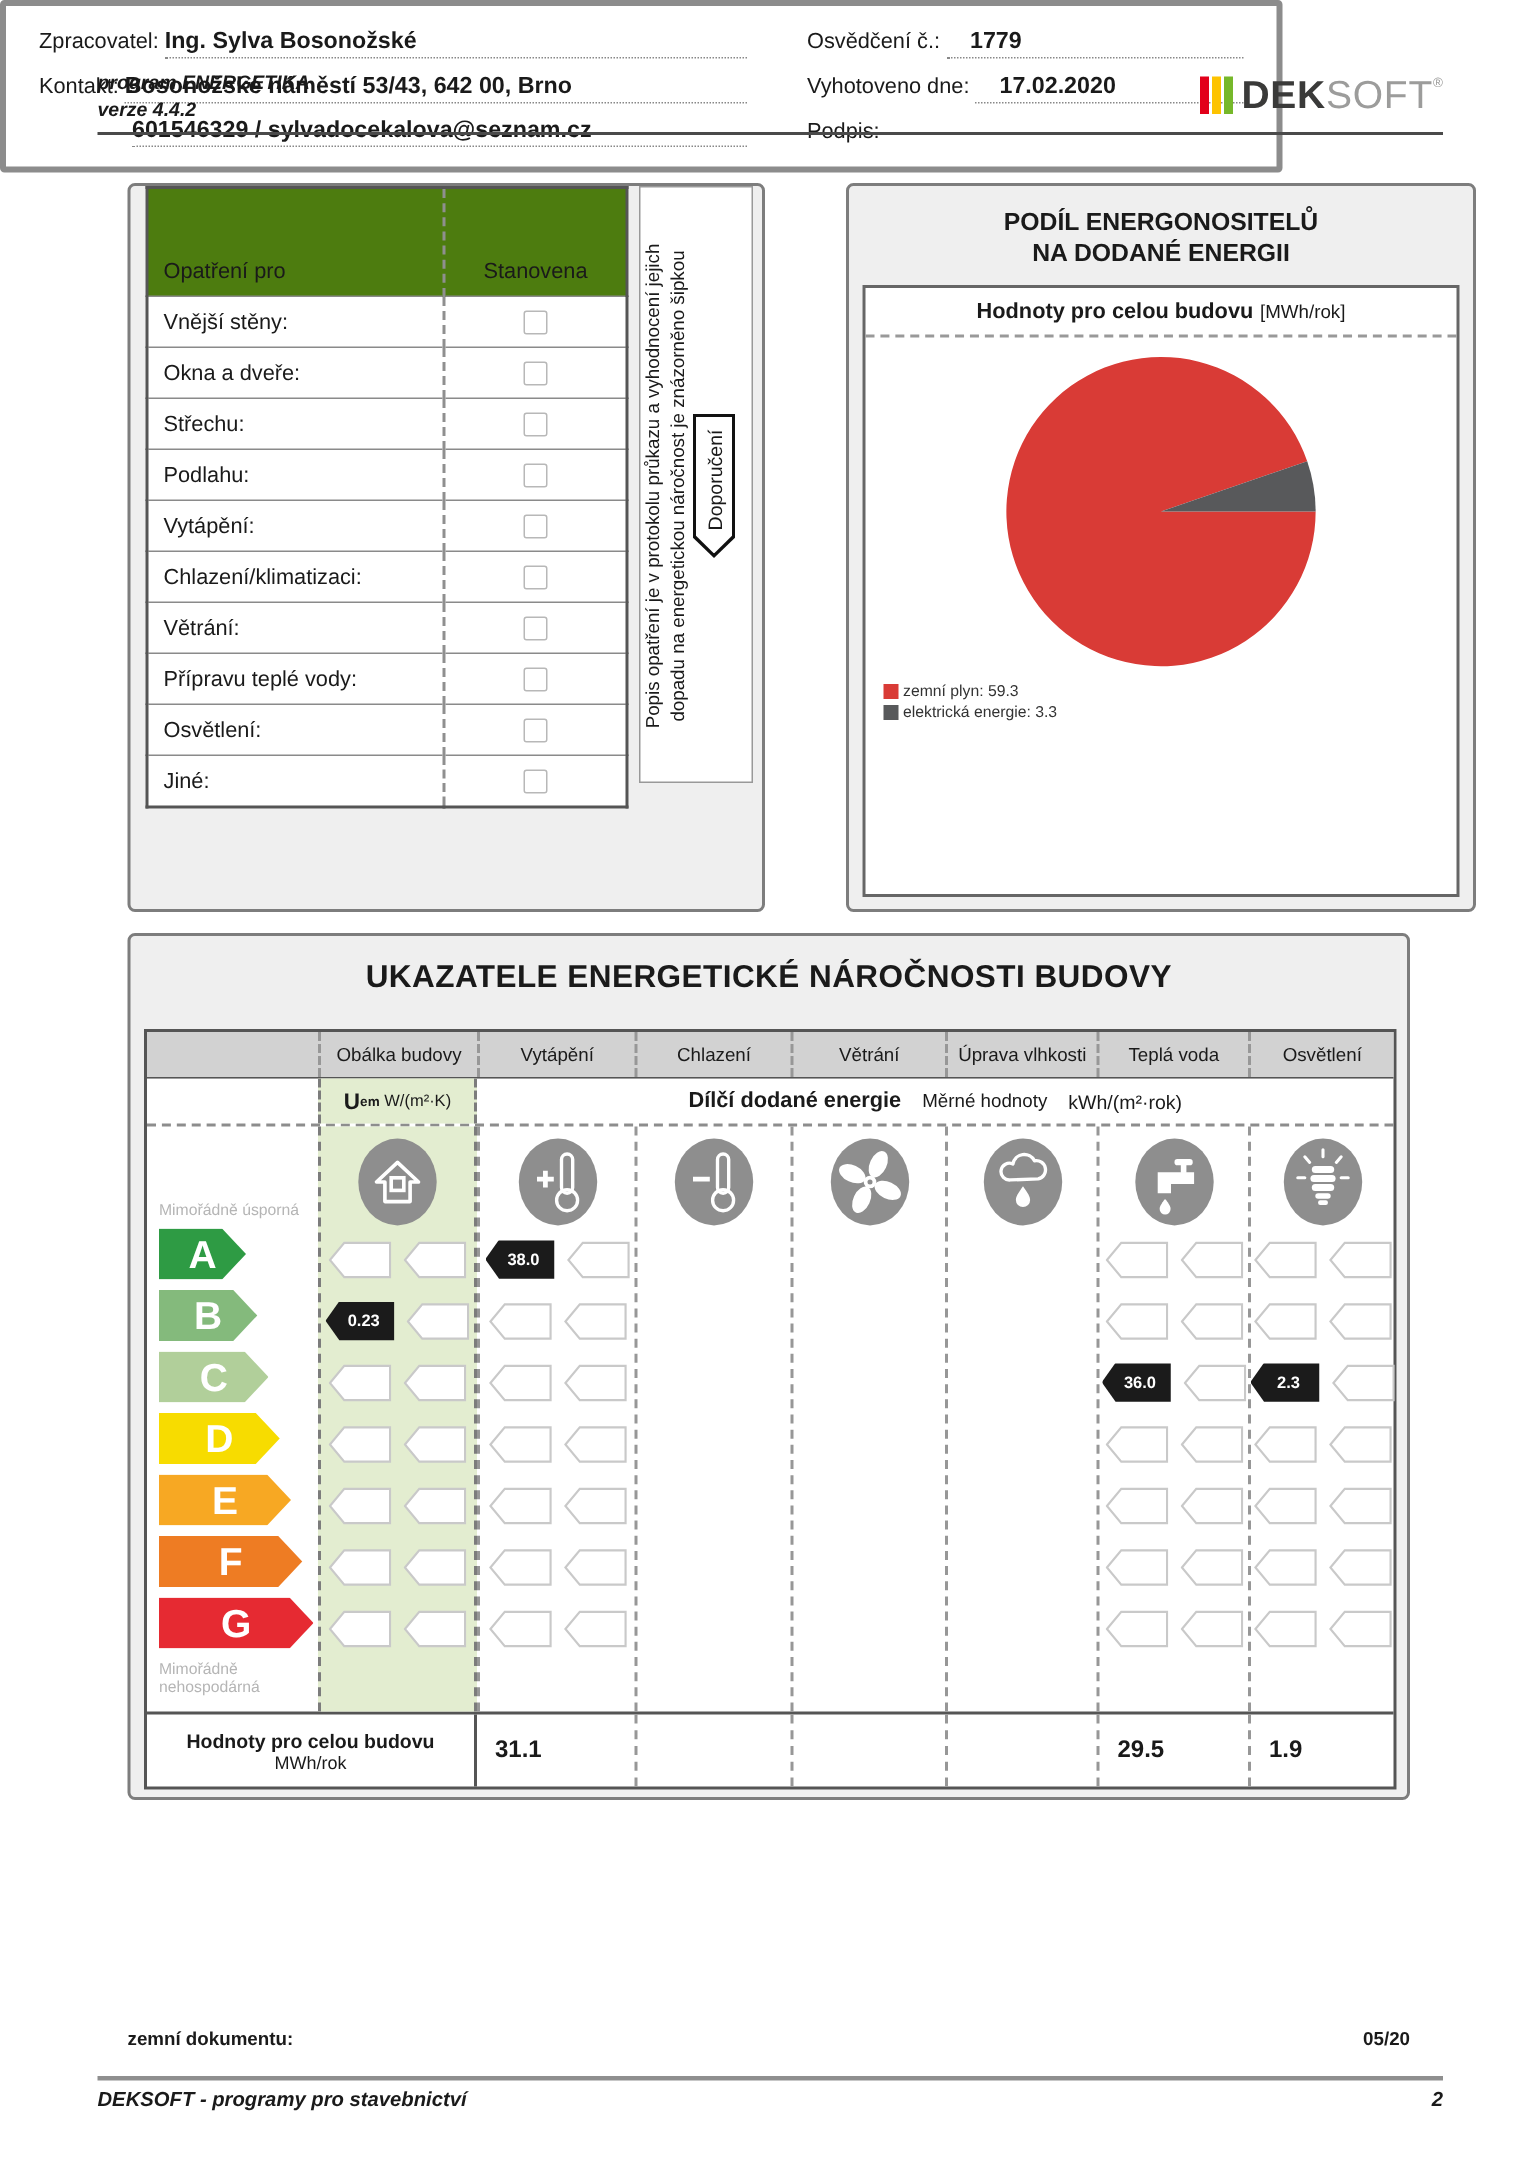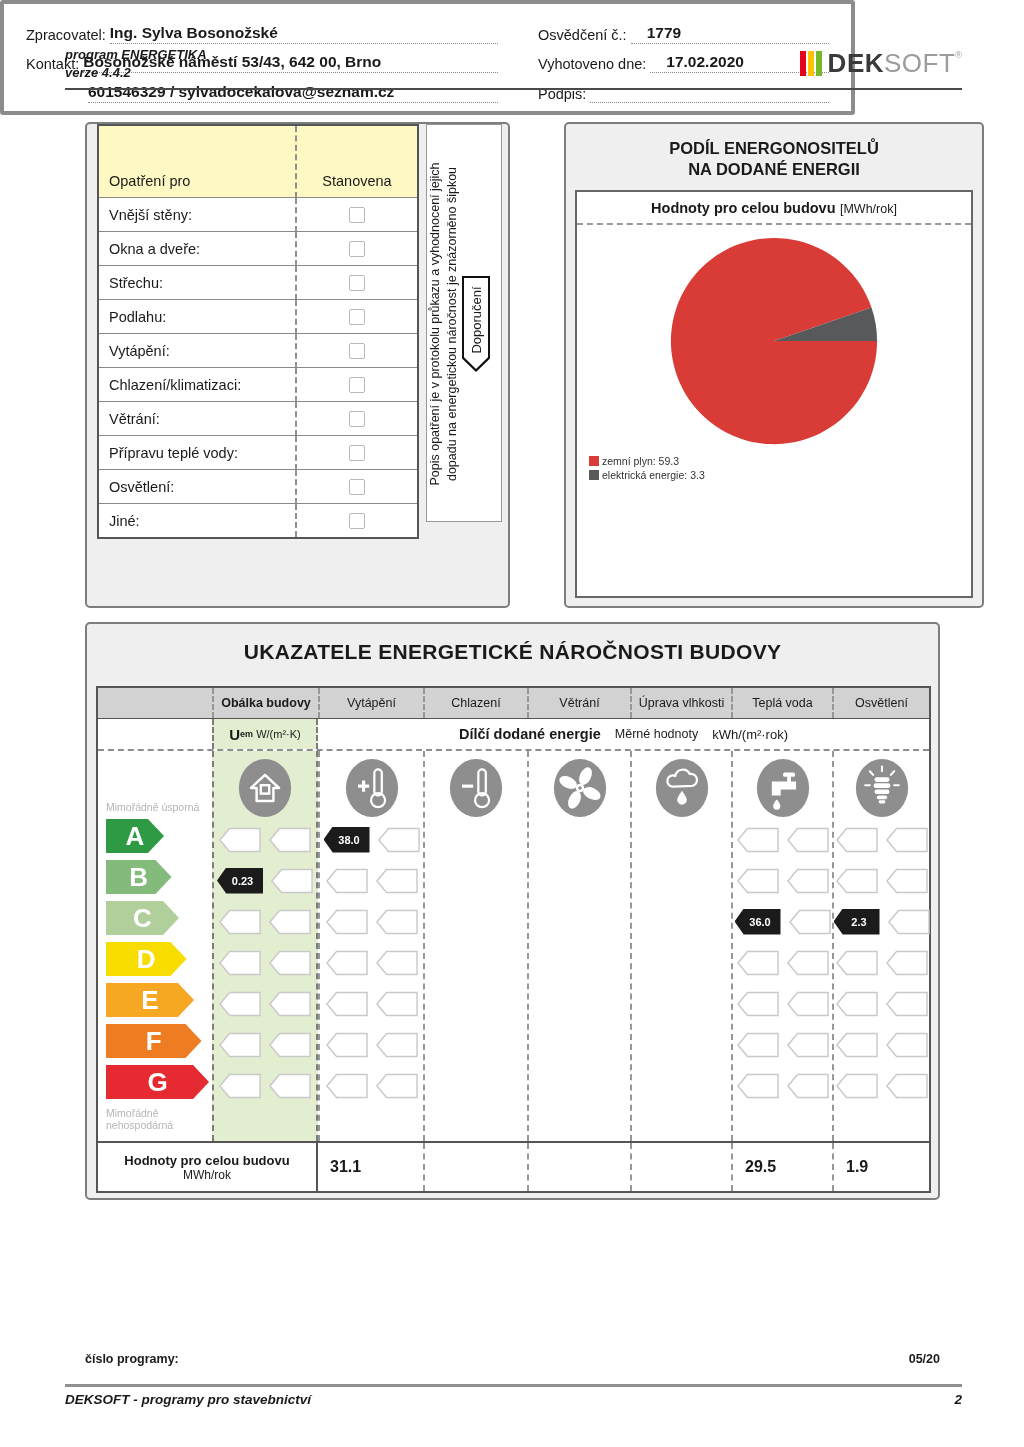--- a/index.html
+++ b/index.html
@@ -19,21 +19,21 @@
 
   
   .gbox{position:absolute;background:#efefef;border:2px solid #7d7d7d;border-radius:5px;box-sizing:border-box;}
 
   
   #box-measures{left:85px;top:122px;width:425px;height:486px;}
   #box-measures h2{margin:20px 0 12px;text-align:center;font-size:21px;letter-spacing:.5px;}
   .measures-body{display:flex;padding:0 6px 0 10px;}
   table.measures{width:322px;border-collapse:collapse;background:#fff;border:2px solid #555;}
   table.measures td{font-size:14.5px;}
-  table.measures tr.mh td{background:#fef9c3;height:62px;vertical-align:bottom;padding-bottom:8px;}
+  table.measures tr.mh td{background:#4d7c0f;height:62px;vertical-align:bottom;padding-bottom:8px;}
   table.measures td.lab{padding-left:10px;text-align:left;}
   table.measures td.chk{text-align:center;border-left:2px dashed #8f8f8f;width:118px;}
   table.measures tr.mr td{height:31px;border-top:1px solid #8a8a8a;}
   .checkbox{display:inline-block;width:14px;height:14px;background:#fff;border:1px solid #b8b8b8;border-radius:2px;vertical-align:middle;}
   .side-panel{position:relative;width:76px;height:398px;margin-left:7px;background:#fff;border:1px solid #999;box-sizing:border-box;}
   .side-note{position:absolute;width:398px;height:36px;left:-181px;top:181px;
              transform:rotate(-90deg);text-align:center;font-size:12.5px;line-height:1.35;}
   .side-note span{display:block;}
   .dop-wrap{position:absolute;left:1px;top:185px;width:96px;height:28px;transform:rotate(-90deg);}
   .dop-outer{position:absolute;inset:0;background:#111;
@@ -99,21 +99,21 @@
   .t-cell{box-sizing:border-box;display:flex;align-items:center;font-size:16px;font-weight:bold;
           padding-left:12px;border-left:2px dashed #979797;}
   .t-cell:nth-child(2){border-left:none;}
 
   
   #box-contact{left:85px;top:1215px;width:855px;height:115px;background:#fff;border:4px solid #8c8c8c;
                border-radius:3px;box-sizing:border-box;display:flex;padding:10px 22px 8px;}
   .c-col{display:flex;flex-direction:column;justify-content:space-between;}
   .c-left{width:472px;margin-right:40px;}
   .c-right{flex:1;}
-  .c-row{display:flex;align-items:flex-end;height:30px;}
+  .c-row{display:flex;align-items:center;height:30px;}
   .c-lab{font-size:14.5px;white-space:nowrap;padding-right:4px;padding-bottom:1px;}
   .c-val{flex:1;border-bottom:1px dotted #888;font-size:15.5px;font-weight:bold;padding-bottom:1px;}
   .c-right .c-val{padding-left:16px;}
 
   
   #doc-row{position:absolute;left:85px;right:84px;top:1352px;display:flex;justify-content:space-between;
            font-size:12.5px;font-weight:bold;}
   #brand-row{position:absolute;left:65px;right:62px;top:1384px;border-top:3px solid #8f8f8f;padding-top:5px;
              display:flex;justify-content:space-between;font-size:13.5px;font-weight:bold;font-style:italic;}
 </style>
@@ -228,21 +228,21 @@
         </div>
       </div>
     </div>
   </section>
 
   <section class="gbox" id="box-indicators">
     <h2>UKAZATELE ENERGETICKÉ NÁROČNOSTI BUDOVY</h2>
     <div class="ind-table">
       <div class="ind-head">
         <div class="hc" style="width:114px;"></div>
-        <div class="hc" style="width:106px;font-weight:bold;">Obálka budovy</div>
+        <div class="hc" style="width:106px;">Obálka budovy</div>
         <div class="hc" style="width:105px;">Vytápění</div>
         <div class="hc" style="width:104px;">Chlazení</div>
         <div class="hc" style="width:103px;">Větrání</div>
         <div class="hc" style="width:101px;">Úprava vlhkosti</div>
         <div class="hc" style="width:101px;">Teplá voda</div>
         <div class="hc" style="width:97px;text-align:center;">Osvětlení</div>
       </div>
       <div class="ind-sub">
         <div class="sc" style="width:114px;"></div>
         <div class="sc uem-cell" style="width:106px;">
@@ -721,21 +721,21 @@
         <span class="c-val">17.02.2020</span>
       </div>
       <div class="c-row">
         <span class="c-lab">Podpis:</span>
         <span class="c-val"></span>
       </div>
     </div>
   </section>
 
   <div id="doc-row">
-    <span>číslo programy:</span>
+    <span>zemní dokumentu:</span>
     <span>05/20</span>
   </div>
   <div id="brand-row">
     <span>DEKSOFT - programy pro stavebnictví</span>
     <span>2</span>
   </div>
 
 </div>
 
 </body></html>

